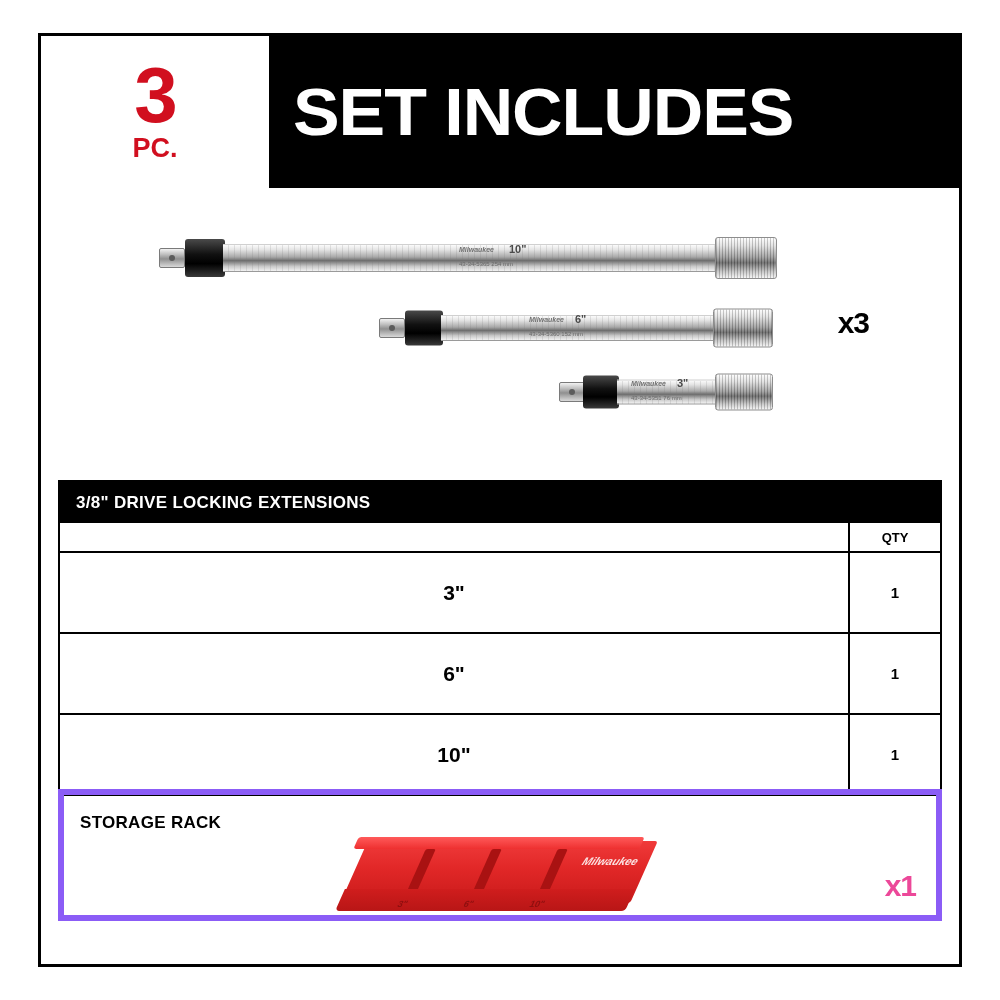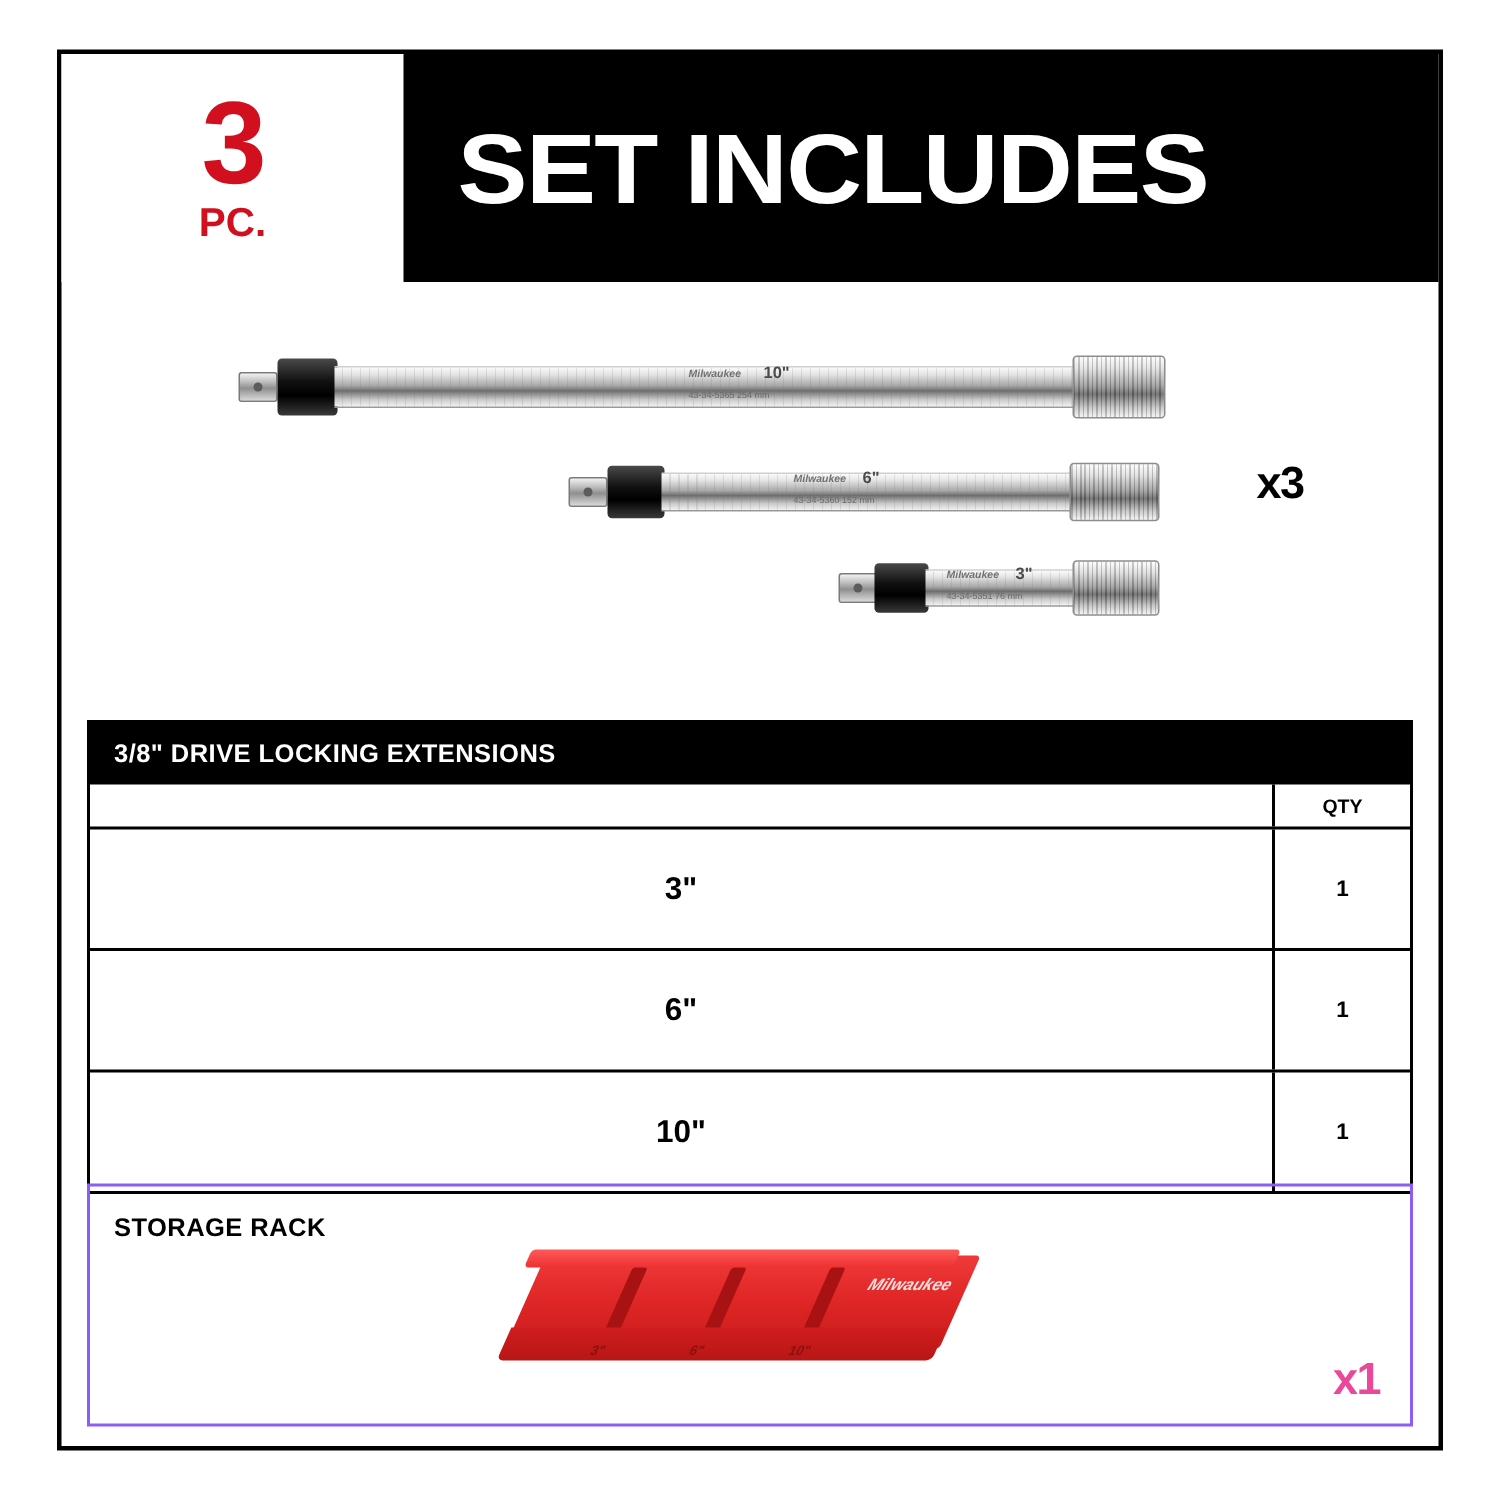--- a/index.html
+++ b/index.html
@@ -60,21 +60,21 @@
     color: #d10f1f;
     line-height: 1;
     margin-top: 6px;
     letter-spacing: 0px;
   }
   .header-right {
     flex: 1;
     background: #000000;
     display: flex;
     align-items: center;
-    padding-left: 36px;
+    padding-left: 24px;
     box-sizing: border-box;
   }
   .header-title {
     color: #ffffff;
     font-size: 66px;
     font-weight: bold;
     letter-spacing: -1px;
     font-family: "Liberation Sans", sans-serif;
     transform: scaleX(1.06);
     transform-origin: left center;
@@ -246,22 +246,22 @@
     font-weight: bold;
     color: #000000;
   }
 
   
   .rack-wrap {
     position: absolute;
     left: 58px;
     top: 789px;
     width: 884px;
-    height: 162px;
-    border: 2px solid #8b5cf6;
+    height: 132px;
+    border: 6px solid #8b5cf6;
     box-sizing: border-box;
   }
   .rack-title {
     position: absolute;
     left: 16px;
     top: 18px;
     font-size: 17px;
     font-weight: bold;
     color: #000000;
     letter-spacing: 0.3px;

